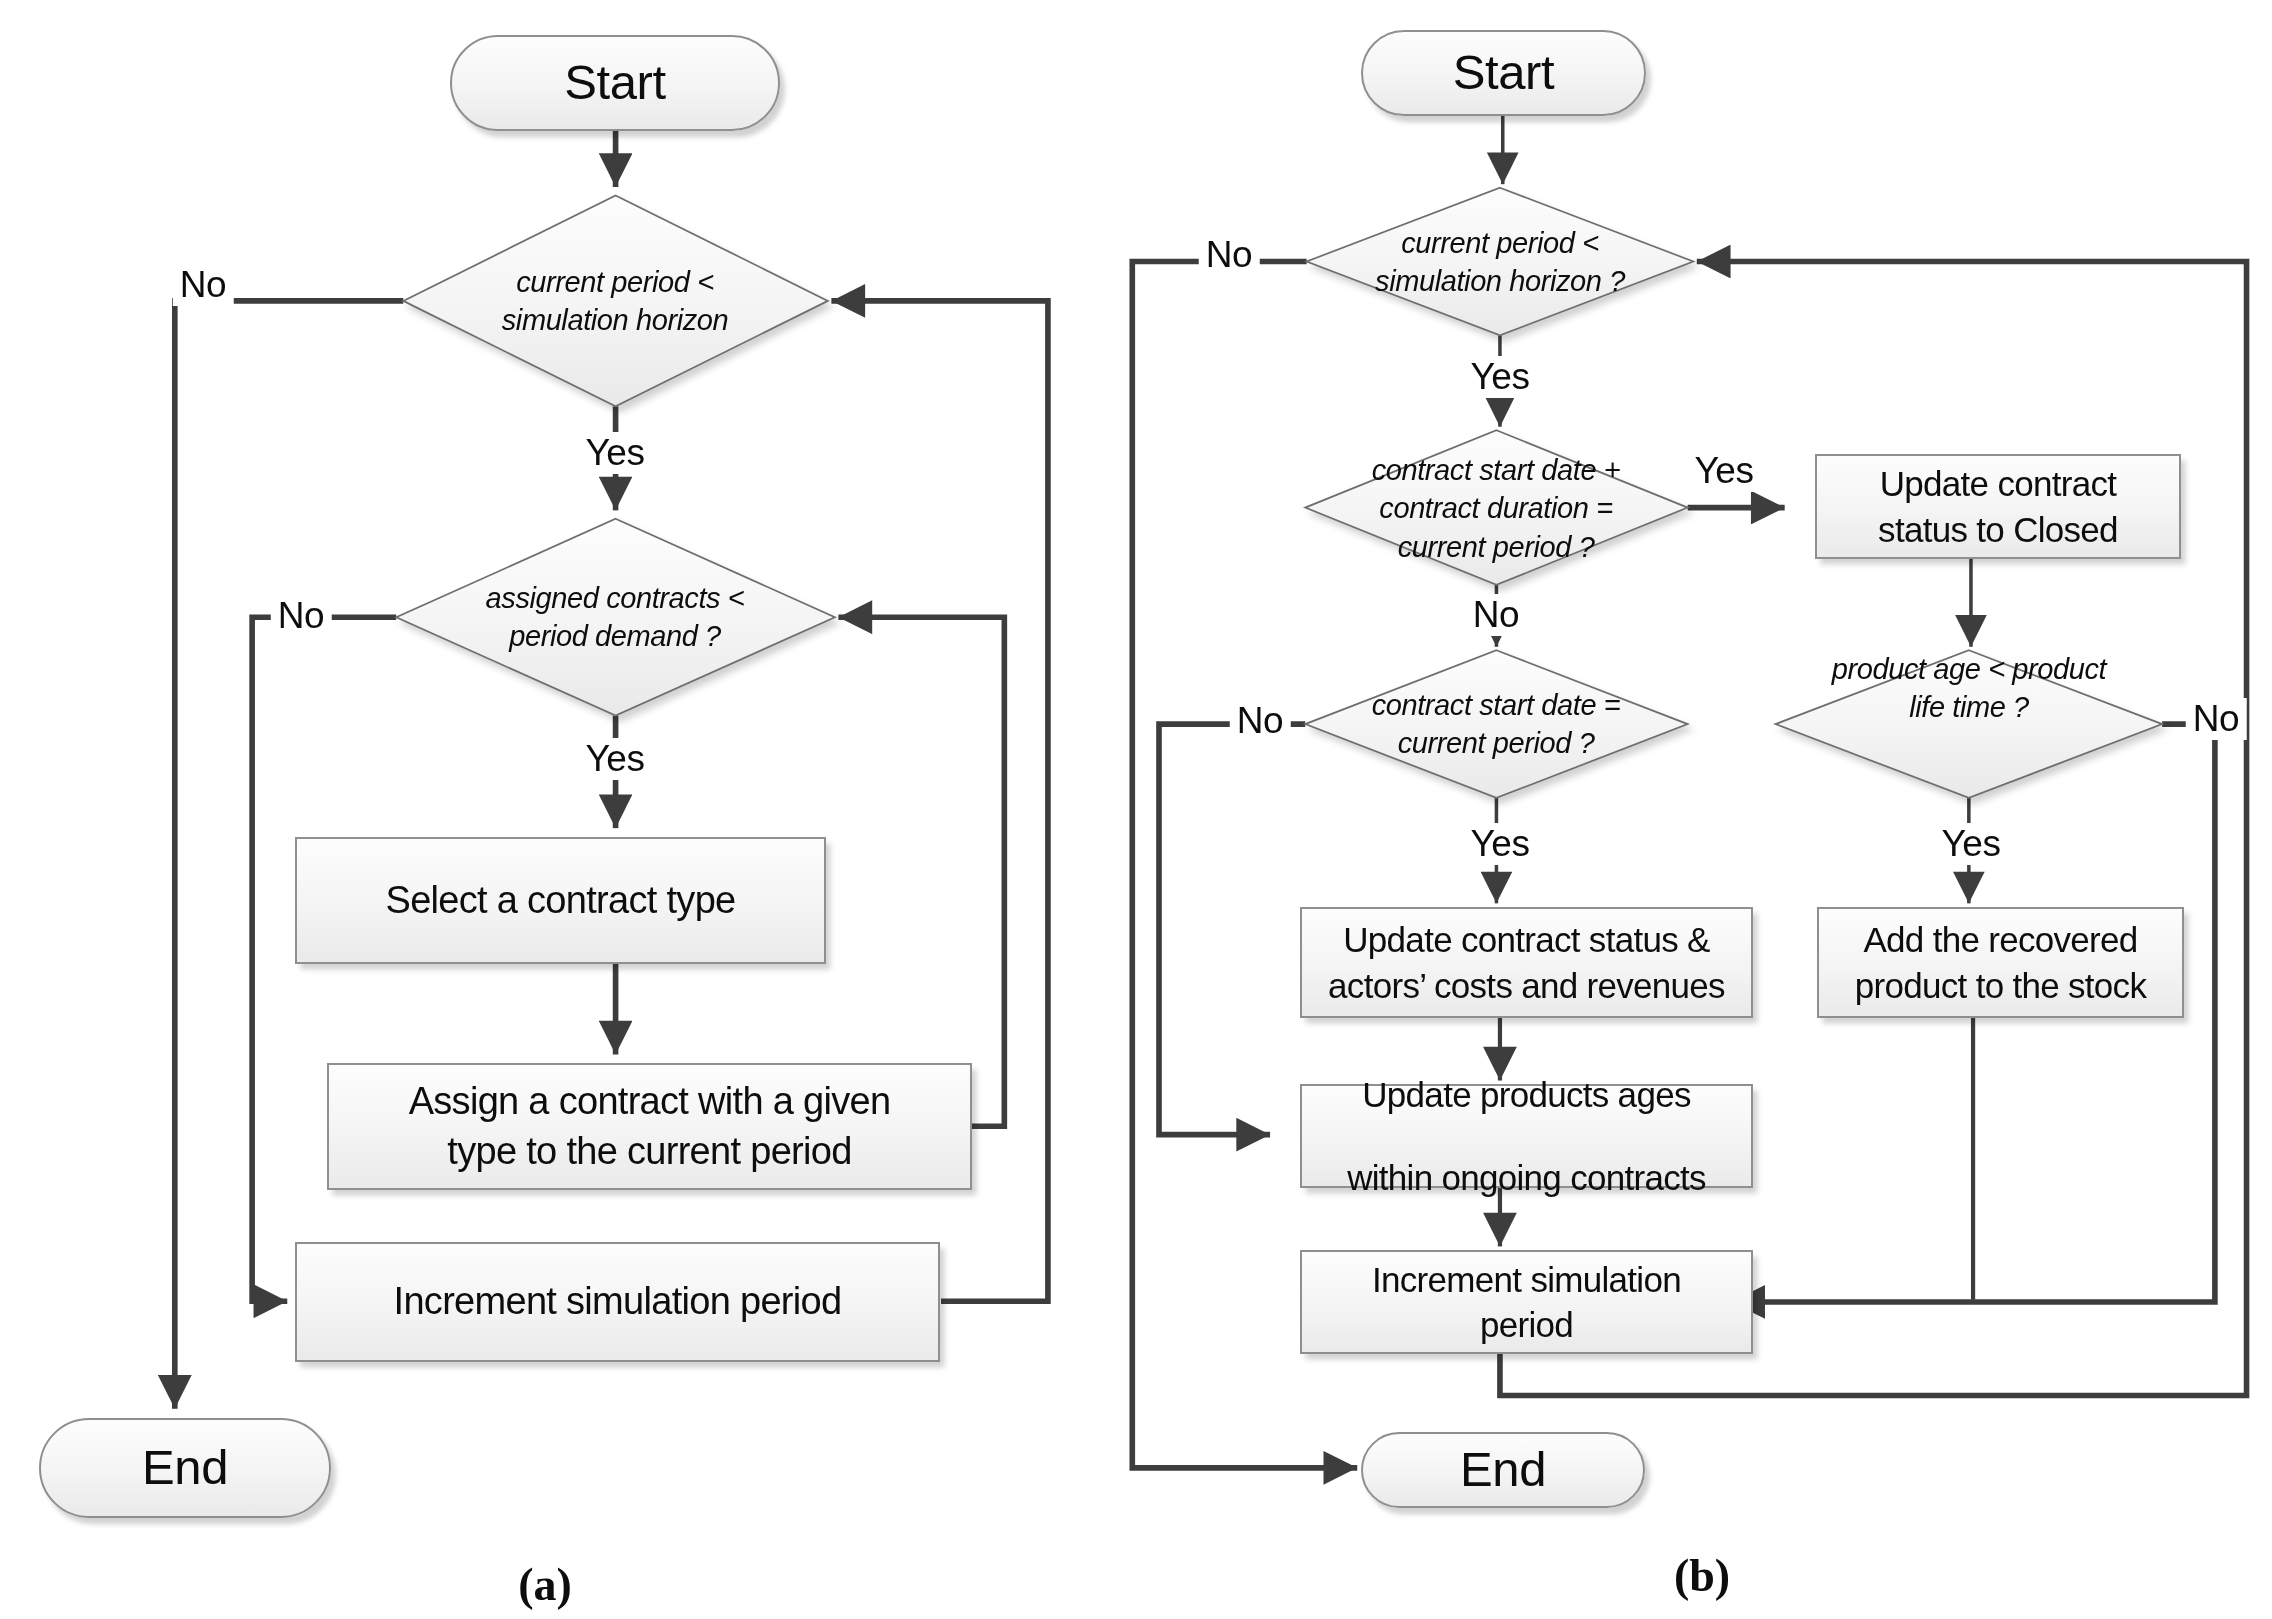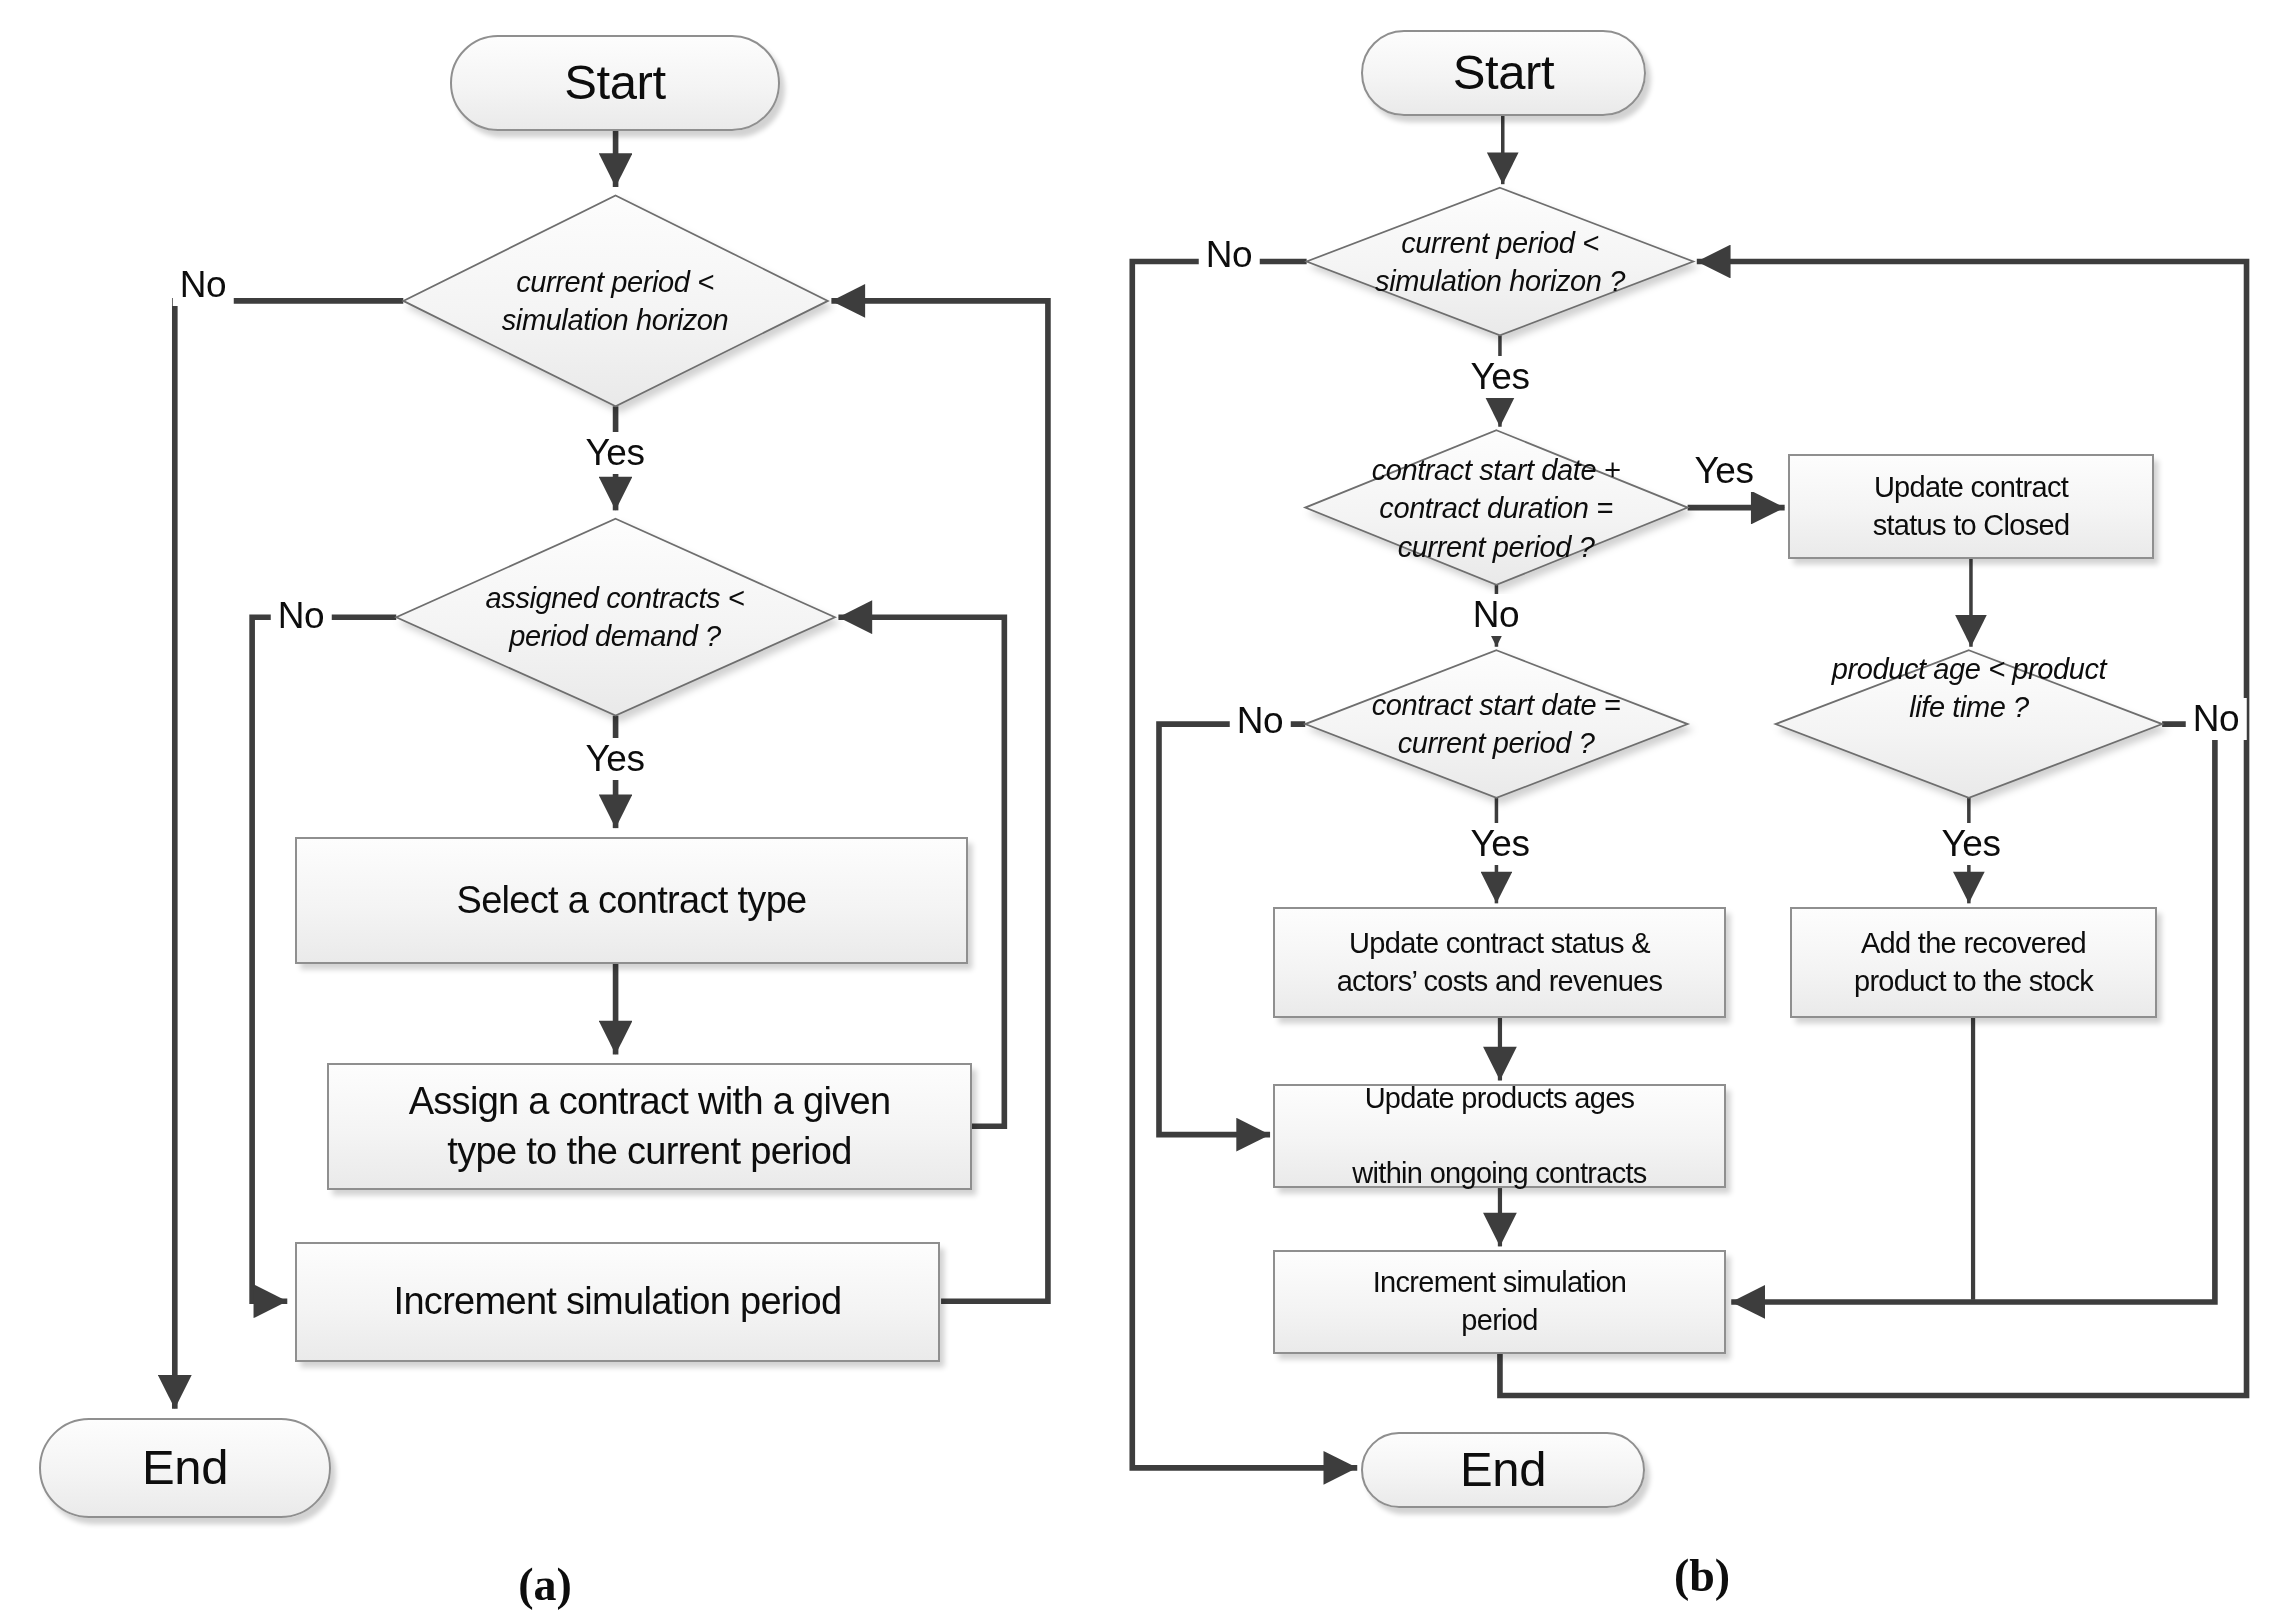--- a/index.html
+++ b/index.html
@@ -26,21 +26,21 @@
     display:flex;flex-direction:column;align-items:center;justify-content:center;
     text-align:center;
     background:linear-gradient(180deg,#fdfdfd 0%,#f4f4f4 55%,#eaeaea 100%);
     border:2.1px solid #8f8f8f;
     box-shadow:4.9px 6.3px 5.6px rgba(0,0,0,0.18);
     box-sizing:border-box;
     line-height:1.3;
   }
   .stadium{font-size:49px;letter-spacing:-0.4px;}
   .process{font-size:38px;letter-spacing:-0.7px;}
-  .process.small{font-size:29px;}
+  .process.small{font-size:35px;margin-left:27px;}
   .dtext{
     position:absolute;
     transform:translate(-50%,-50%);
     text-align:center;
     font-style:italic;
     font-size:29px;
     line-height:1.32;
     letter-spacing:-0.4px;
   }
   .elabel{
@@ -127,21 +127,21 @@
   <div class="elabel" style="left:615px;top:453px;">Yes</div>
 
   <div class="dtext" style="left:615px;top:617px;width:380px;">
     <div>assigned contracts &lt;</div>
     <div>period demand ?</div>
   </div>
 
   <div class="elabel" style="left:301px;top:616px;">No</div>
   <div class="elabel" style="left:615px;top:759px;">Yes</div>
 
-  <div class="node process" style="left:295px;top:837px;width:673px;height:127px;">
+  <div class="node process" style="left:295px;top:837px;width:531px;height:127px;">
     <div>Select a contract type</div>
   </div>
 
   <div class="node process" style="left:295px;top:1063px;width:645px;height:127px;margin-left:32px;">
     <div>Assign a contract with a given</div>
     <div>type to the current period</div>
   </div>
 
   <div class="node process" style="left:295px;top:1242px;width:645px;height:120px;">
     <div>Increment simulation period</div>

